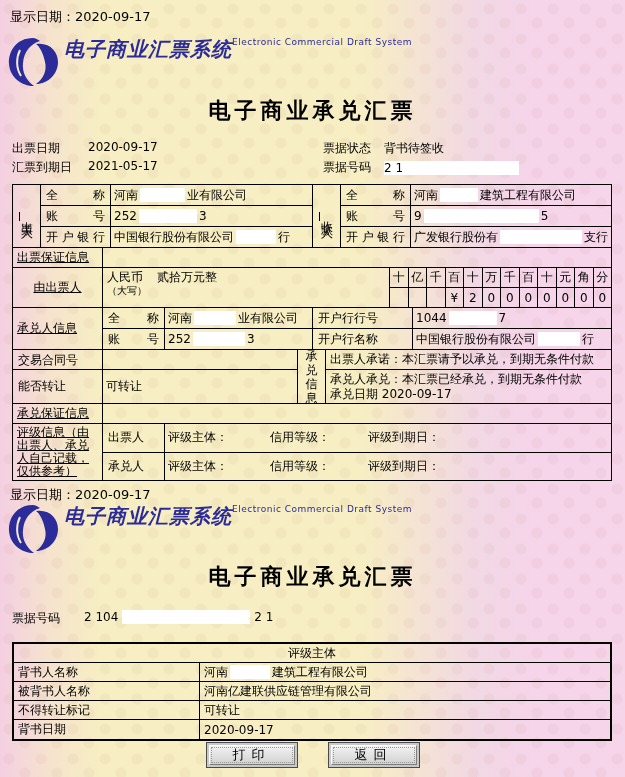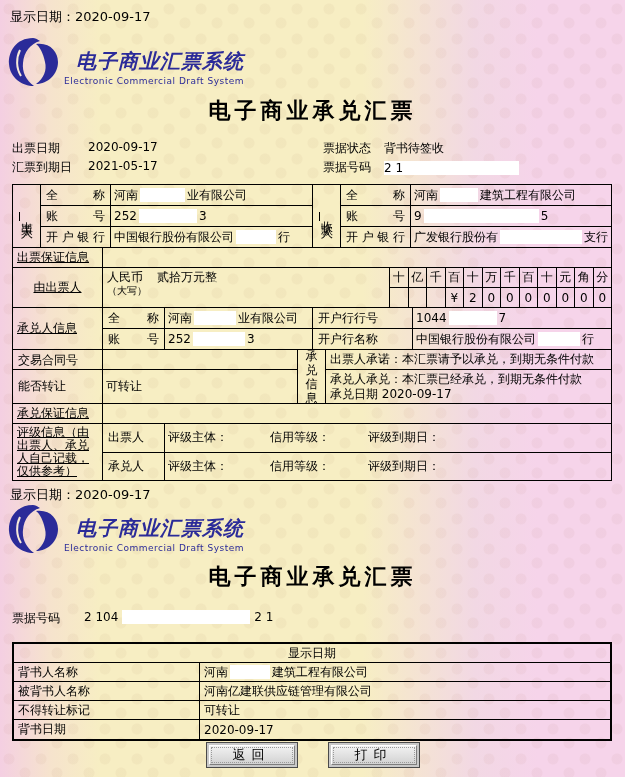--- a/index.html
+++ b/index.html
@@ -9,21 +9,21 @@
     background-image:
       radial-gradient(circle at 9px 9px, rgba(150,90,60,0.05) 5px, transparent 6px),
       radial-gradient(circle at 25px 23px, rgba(150,90,60,0.05) 5px, transparent 6px),
       linear-gradient(90deg,#f4cfe2 0%, #f6e3cd 8%, #f7eec3 16%, #f7eec3 58%, #f2d8e4 76%, #f6d4ea 86%, #f6d4ea 100%);
     background-size:32px 30px,32px 30px,100% 100%;
   }
   .abs{position:absolute;}
   .disp-date{font-size:13px;white-space:nowrap;}
   
   .logo{display:flex;align-items:flex-start;gap:4px;}
-  .logo-texts{display:flex;flex-direction:column;margin-top:12px;align-items:flex-end;}
+  .logo-texts{display:flex;flex-direction:row;margin-top:0;}
   .logo-cn{font-family:"DejaVu Serif",serif;font-weight:bold;font-style:italic;
            font-size:20px;color:#2b2b99;letter-spacing:1px;}
   .logo-en{font-size:9px;color:#2b2b99;margin-top:1px;letter-spacing:0.5px;}
   .doc-title{width:100%;text-align:center;font-size:22px;font-weight:bold;letter-spacing:4px;}
   
   .meta{width:600px;font-size:12px;}
   .mrow{position:relative;height:19px;}
   .mrow span{position:absolute;white-space:nowrap;top:2px;}
   .m-l1{left:0;} .m-v1{left:76px;} .m-l2{left:311px;} .m-v2{left:372px;}
   .numflex{display:flex;align-items:center;gap:4px;}
@@ -355,21 +355,21 @@
     <span style="position:absolute;left:0;top:2px;">票据号码</span>
     <span class="numflex" style="position:absolute;left:72px;top:2px;">
       <span>2 104</span>
       <span class="redact" style="width:128px;"></span>
       <span>2 1</span>
     </span>
   </div>
 </div>
 
 <div class="abs etab" style="top:642px;left:12px;">
-  <div class="erow ehead">显示日期</div>
+  <div class="erow ehead">评级主体</div>
   <div class="erow">
     <div class="elab">背书人名称</div>
     <div class="eval">
       <span>河南</span>
       <span class="redact" style="width:40px;"></span>
       <span>建筑工程有限公司</span>
     </div>
   </div>
   <div class="erow">
     <div class="elab">被背书人名称</div>
@@ -380,18 +380,18 @@
     <div class="eval">可转让</div>
   </div>
   <div class="erow">
     <div class="elab">背书日期</div>
     <div class="eval">2020-09-17</div>
   </div>
 </div>
 
 <div class="abs btnrow" style="top:742px;left:0;">
   <button class="winbtn">
+    <span class="btn-face">打印</span>
+  </button>
+  <button class="winbtn">
     <span class="btn-face">返回</span>
   </button>
-  <button class="winbtn">
-    <span class="btn-face">打印</span>
-  </button>
 </div>
 
 </body></html>

